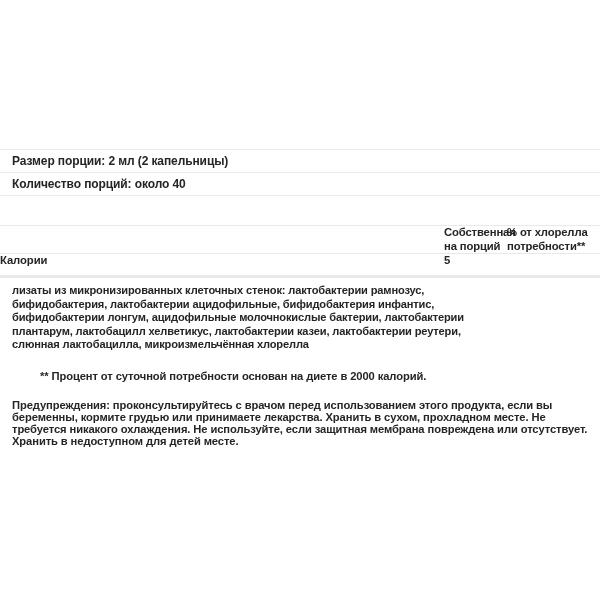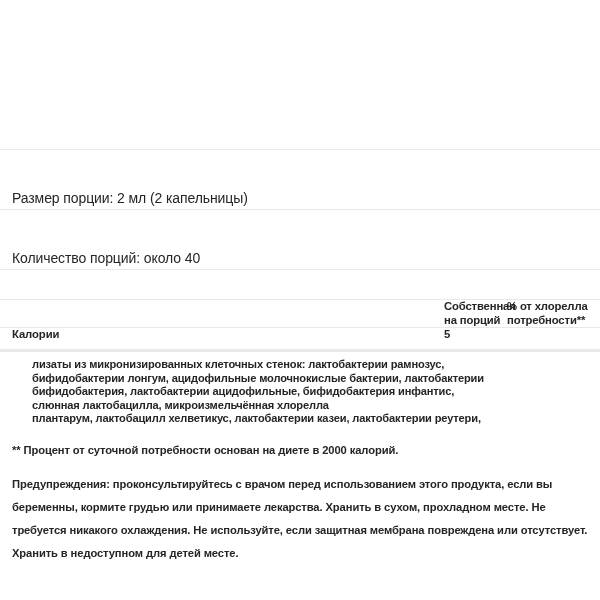--- a/index.html
+++ b/index.html
@@ -32,25 +32,24 @@
   }
   .pad {
     padding-left: 12px;
     padding-right: 12px;
     box-sizing: border-box;
   }
   .srv-row {
     height: 22px;
     display: flex;
     align-items: center;
-    font-size: 14px;
-    font-weight: 400;
-    letter-spacing: -0.1px;
-    color: #252525;
-    margin-top: 37px;
+    font-size: 12px;
+    font-weight: 700;
+    letter-spacing: -0.1px;
+    color: #252525;
   }
   .gap-block {
     height: 29px;
   }
   
   .tbl {
     width: 100%;
     border-collapse: collapse;
     table-layout: fixed;
   }
@@ -77,48 +76,49 @@
   .row-cell {
     font-size: 11.3px;
     font-weight: 700;
     line-height: 13px;
     letter-spacing: -0.1px;
     color: #252525;
     height: 21px;
     padding-top: 5px;
     box-sizing: border-box;
   }
-  .row-cell.first { padding-left: 12px; }
+  .row-cell.first { }
 
   .blend {
     padding: 6px 12px 4px 12px;
     font-size: 11.1px;
     font-weight: 700;
     line-height: 13.6px;
     letter-spacing: -0.15px;
     color: #252525;
   }
-  .blend div { white-space: nowrap; margin-left: 20px; }
+  .blend div { white-space: nowrap; }
 
   .notes {
     padding: 13px 12px 0 12px;
+    margin-left: 28px;
   }
   .note {
     font-size: 11.2px;
     font-weight: 700;
     letter-spacing: -0.1px;
     color: #252525;
     line-height: 14px;
     margin-bottom: 13px;
   }
   .warn {
     padding: 3px 12px 0 12px;
     font-size: 11.2px;
     font-weight: 700;
-    line-height: 23px;
+    line-height: 12px;
     letter-spacing: -0.1px;
     color: #252525;
     max-width: 588px;
   }
 </style>
 </head>
 <body>
 
 <div class="panel">
 
@@ -183,24 +183,24 @@
   <div class="hr"></div>
 
 
   <div class="hr"></div>
 
 
   <div class="hr"></div>
 
   <div class="blend">
     <div>лизаты из микронизированных клеточных стенок:  лактобактерии рамнозус,</div>
+    <div>бифидобактерия, лактобактерии ацидофильные, бифидобактерия инфантис,</div>
     <div>бифидобактерии лонгум, ацидофильные молочнокислые бактерии, лактобактерии</div>
-    <div>бифидобактерия, лактобактерии ацидофильные, бифидобактерия инфантис,</div>
+    <div>плантарум, лактобацилл хелветикус, лактобактерии казеи, лактобактерии реутери,</div>
     <div>слюнная лактобацилла, микроизмельчённая хлорелла</div>
-    <div>плантарум, лактобацилл хелветикус, лактобактерии казеи, лактобактерии реутери,</div>
   </div>
 
   <div class="notes">
     <div class="note">** Процент от суточной потребности основан на диете в 2000 калорий.</div>
   </div>
 
   <div class="warn">Предупреждения: проконсультируйтесь с врачом перед использованием этого продукта, если вы беременны, кормите грудью или принимаете лекарства. Хранить в сухом, прохладном месте. Не требуется никакого охлаждения. Не используйте, если защитная мембрана повреждена или отсутствует. Хранить в недоступном для детей месте.</div>
 
 </div>
 

